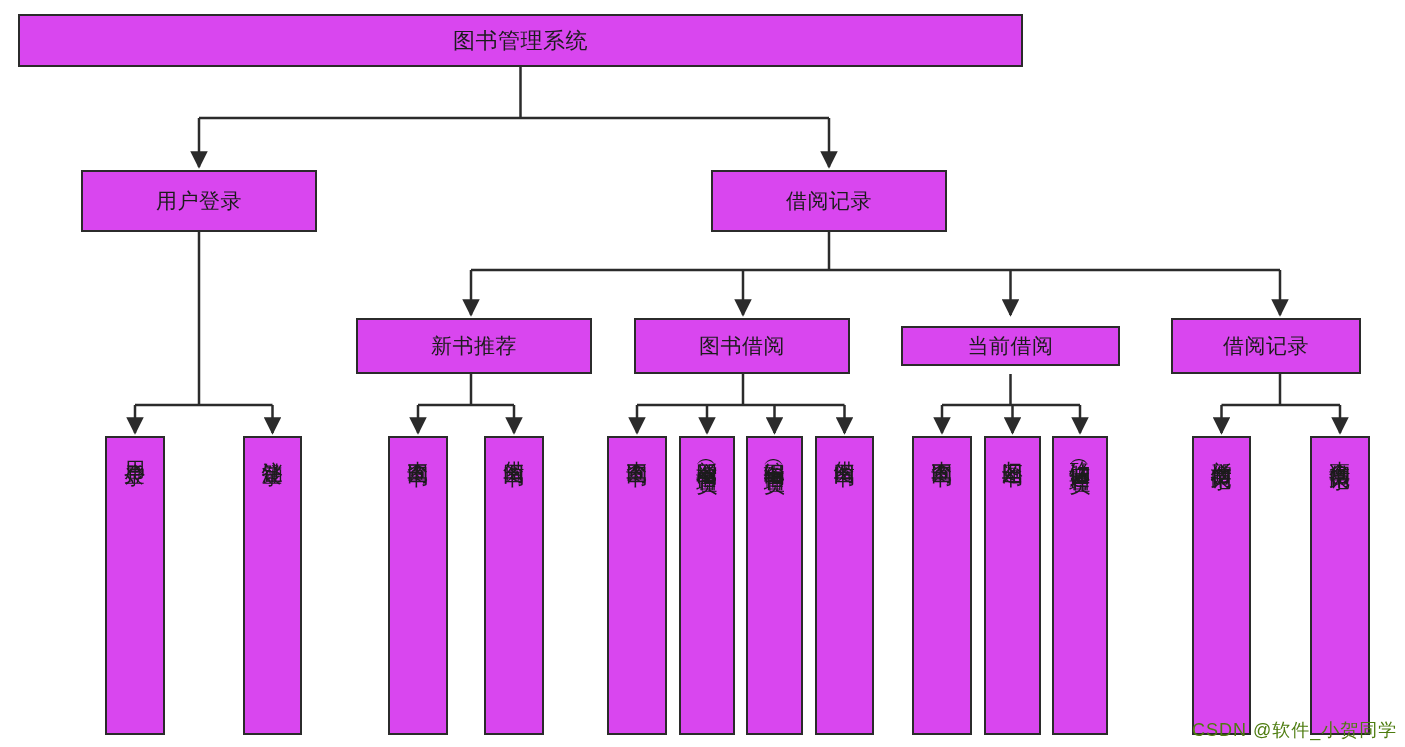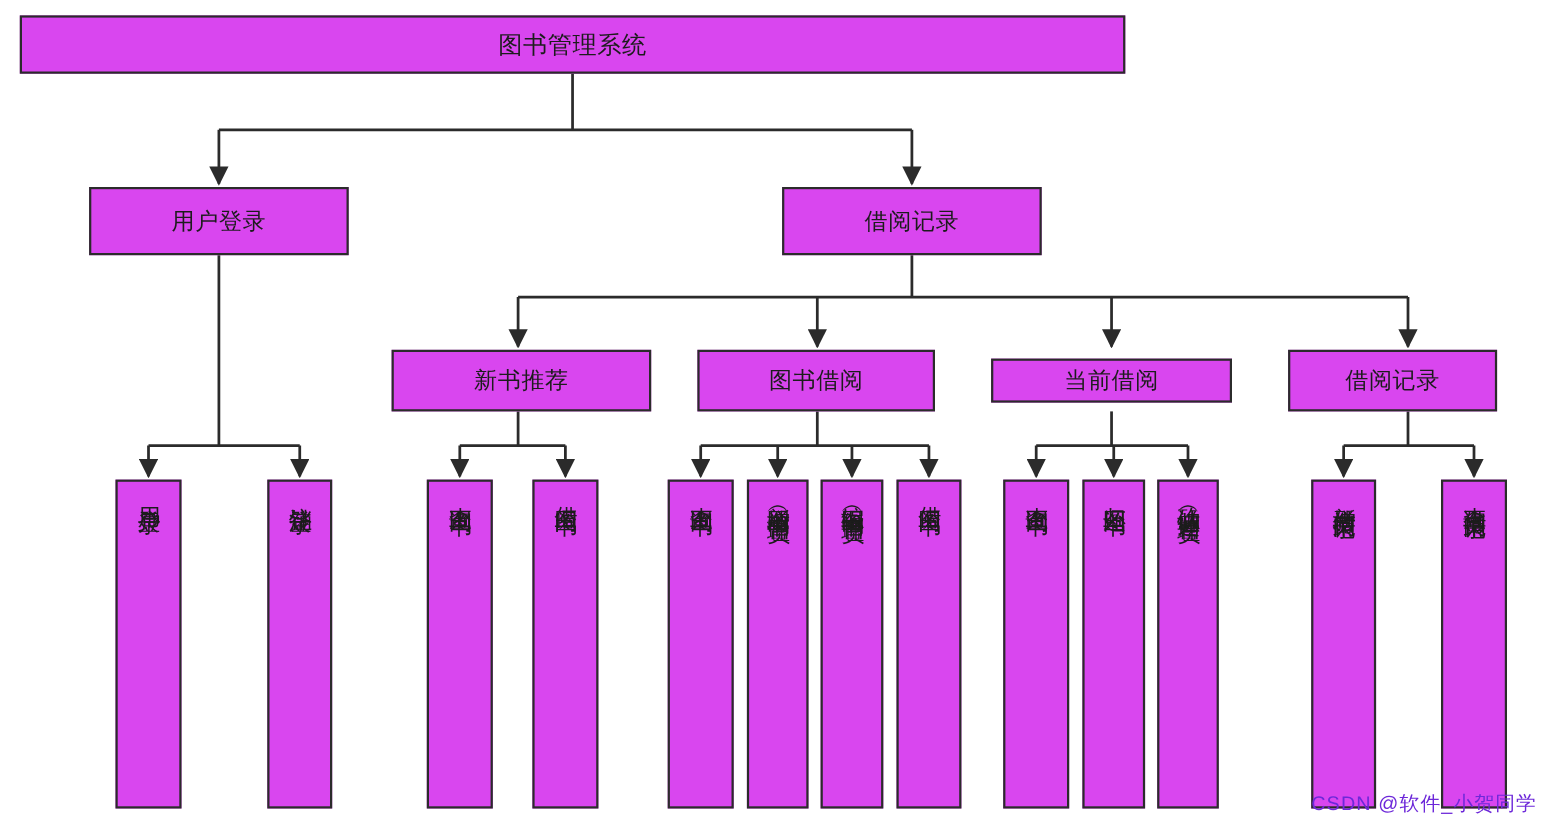--- a/index.html
+++ b/index.html
@@ -49,21 +49,21 @@
     text-orientation: upright;
     line-height: 1.02;
     white-space: nowrap;
     text-align: center;
   }
   .node.root {
     font-size: 22px;
   }
   .watermark {
     position: absolute;
-    color: #6d28d9;
+    color: #4d7c0f;
     font-size: 18px;
     letter-spacing: 1px;
     white-space: nowrap;
     user-select: none;
   }
 </style>
 </head>
 <body>
 
 <div id="stage">

